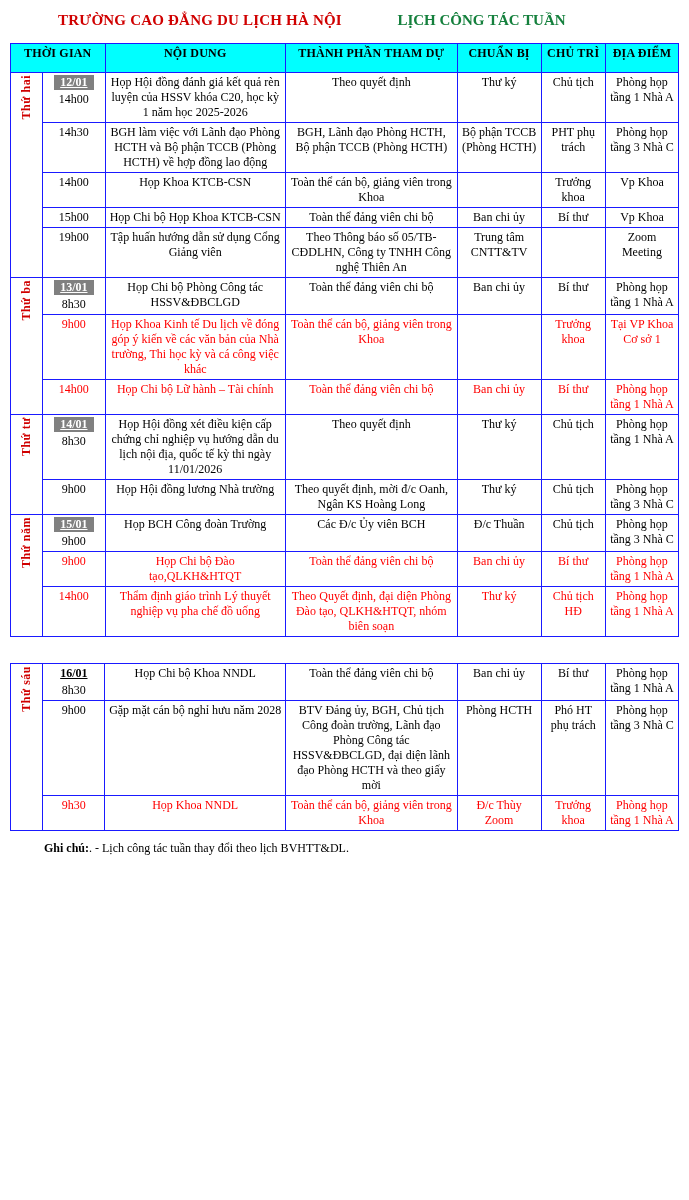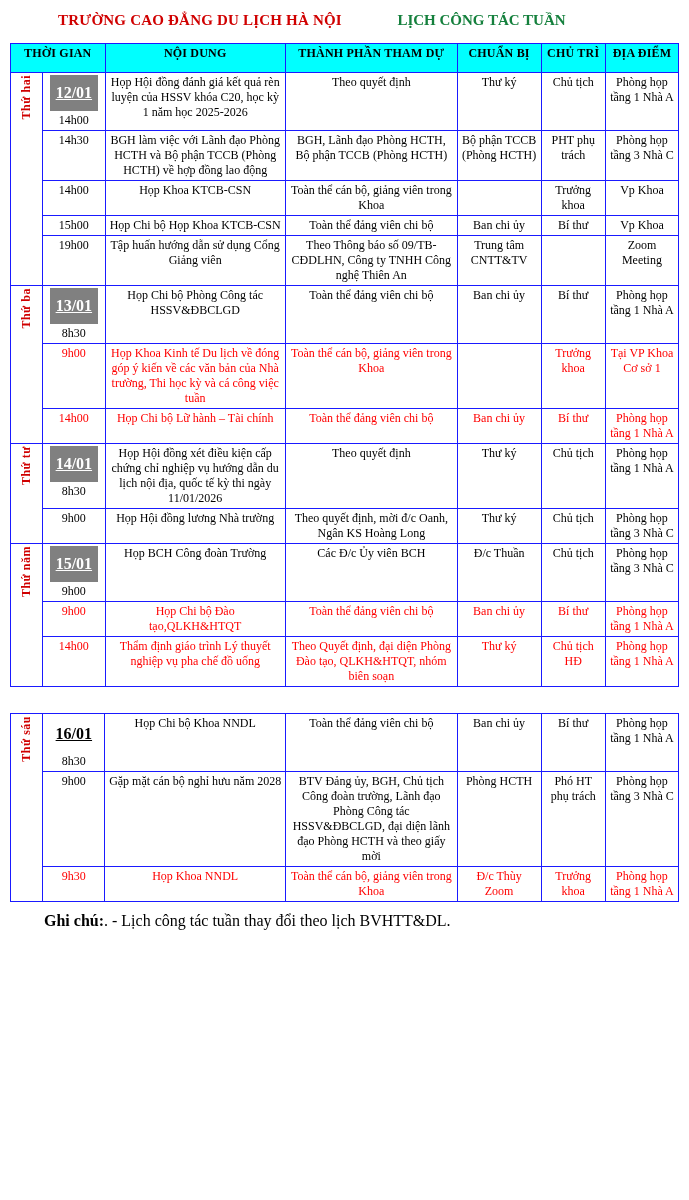--- a/index.html
+++ b/index.html
@@ -104,22 +104,22 @@
   td.time-cell {
     text-align: center;
     vertical-align: top;
     padding-top: 3px;
   }
   .date-tag {
     display: inline-block;
     background: #808080;
     color: #ffffff;
     font-weight: bold;
-    font-size: 16px;
-    padding: 8px 6px;
+    font-size: 12px;
+    padding: 0 6px;
     margin-bottom: 2px;
     text-decoration: underline;
   }
   .date-tag.plain {
     background: transparent;
     color: #000000;
     text-decoration: underline;
     font-weight: bold;
   }
   td.center {
@@ -130,21 +130,21 @@
     padding-top: 4px;
   }
   tr.red td, td.red, .red {
     color: #ff0000;
   }
   .group-top td {
     border-top: 2px solid #1a1aff;
   }
   .note {
     margin: 10px 10px 4px 44px;
-    font-size: 16px;
+    font-size: 12px;
   }
   .note b { font-weight: bold; }
   .pad-t { padding-top: 6px; }
 </style>
 </head>
 <body>
 
 <div class="page">
 
   <div class="header">
@@ -210,41 +210,41 @@
         <td class="time-cell">15h00</td>
         <td class="content-cell">Họp Chi bộ  Họp Khoa KTCB-CSN</td>
         <td class="center pad-t">Toàn thể đảng viên chi bộ</td>
         <td class="center pad-t">Ban chi ủy</td>
         <td class="center pad-t">Bí thư</td>
         <td class="center pad-t">Vp Khoa</td>
       </tr>
       <tr>
         <td class="time-cell">19h00</td>
         <td class="content-cell">Tập huấn hướng dẫn sử dụng Cổng Giảng viên</td>
-        <td class="center pad-t">Theo Thông báo số 09/TB-CĐDLHN, Công ty TNHH Công nghệ Thiên An</td>
+        <td class="center pad-t">Theo Thông báo số 05/TB-CĐDLHN, Công ty TNHH Công nghệ Thiên An</td>
         <td class="center pad-t">Trung tâm CNTT&amp;TV</td>
         <td class="center pad-t"></td>
         <td class="center pad-t">Zoom Meeting</td>
       </tr>
 
       <tr class="group-top">
         <td class="day-cell" rowspan="3"><span class="vert">Thứ ba</span></td>
         <td class="time-cell">
           <span class="date-tag">13/01</span><br>
           <span>8h30</span>
         </td>
         <td class="content-cell">Họp Chi bộ Phòng Công tác HSSV&amp;ĐBCLGD</td>
         <td class="center pad-t">Toàn thể đảng viên chi bộ</td>
         <td class="center pad-t">Ban chi ủy</td>
         <td class="center pad-t">Bí thư</td>
         <td class="center pad-t">Phòng họp tầng 1 Nhà A</td>
       </tr>
       <tr class="red">
         <td class="time-cell red">9h00</td>
-        <td class="content-cell red">Họp Khoa Kinh tế Du lịch về đóng góp ý kiến về các văn bản của Nhà trường, Thi học kỳ và cá công việc tuần</td>
+        <td class="content-cell red">Họp Khoa Kinh tế Du lịch về đóng góp ý kiến về các văn bản của Nhà trường, Thi học kỳ và cá công việc khác</td>
         <td class="center pad-t red">Toàn thể cán bộ, giảng viên trong Khoa</td>
         <td class="center pad-t red"></td>
         <td class="center pad-t red">Trưởng khoa</td>
         <td class="center pad-t red">Tại VP Khoa Cơ sở 1</td>
       </tr>
       <tr class="red">
         <td class="time-cell red">14h00</td>
         <td class="content-cell red">Họp Chi bộ Lữ hành – Tài chính</td>
         <td class="center pad-t red">Toàn thể đảng viên chi bộ</td>
         <td class="center pad-t red">Ban chi ủy</td>

